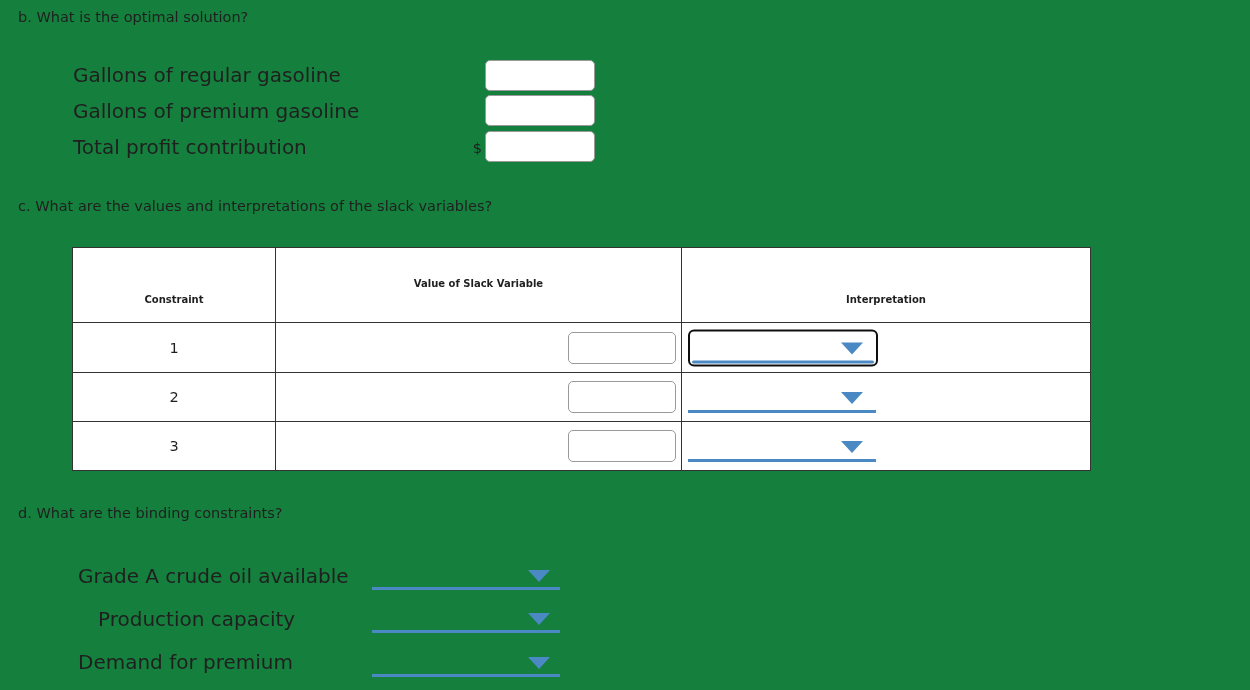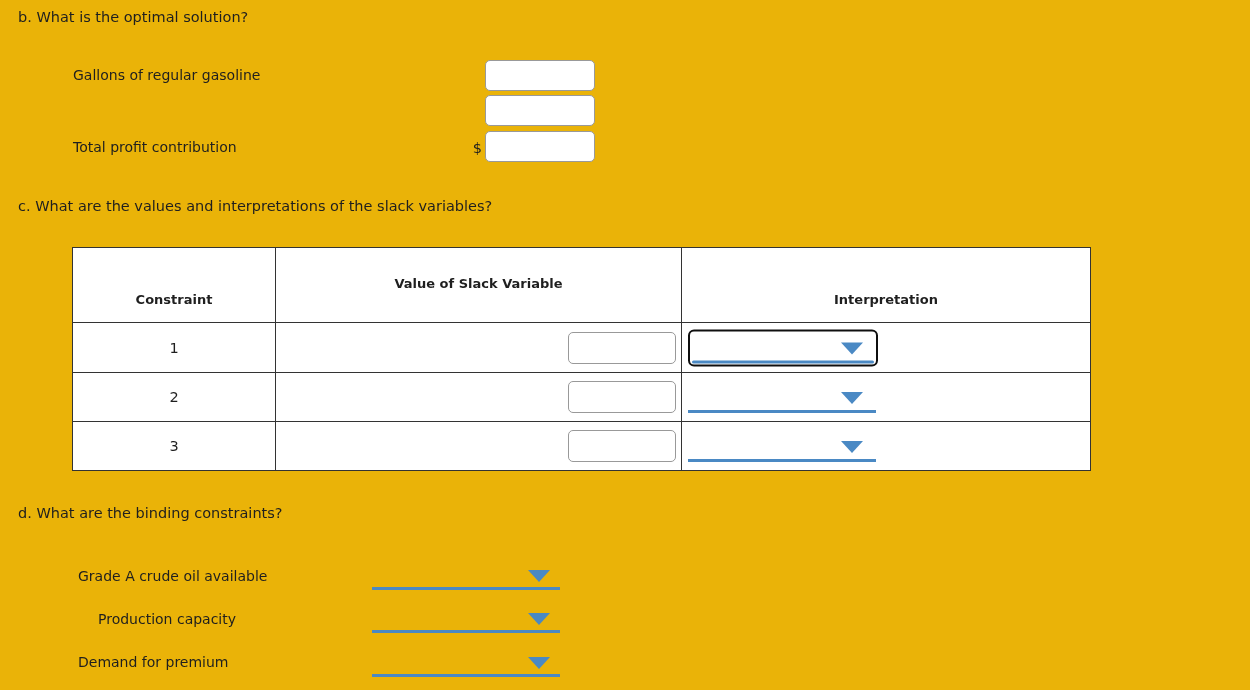--- a/index.html
+++ b/index.html
@@ -1,43 +1,43 @@
 <!DOCTYPE html>
 <html><head>
 <meta charset="utf-8">
 <style>
   * { margin:0; padding:0; box-sizing:border-box; }
   html,body { background:#ffffff; }
   .canvas {
     position:relative; width:1250px; height:690px; overflow:hidden;
-    background:#eab308; color:#1f1f1f;
+    background:#15803d; color:#1f1f1f;
     font-family:"DejaVu Sans","Liberation Sans",sans-serif;
     font-size:14.5px; line-height:18px;
   }
   .abs { position:absolute; }
   .heading { font-size:14.5px; color:#1f1f1f; white-space:nowrap; }
-  .field-label { font-size:14px; color:#1f1f1f; white-space:nowrap; }
+  .field-label { font-size:20px; color:#1f1f1f; white-space:nowrap; }
 
   
   .txt-input {
     position:absolute; width:110px; height:31px;
     border:1px solid #999; border-radius:5px; background:#fff;
     font-family:inherit; font-size:14px; padding:0 6px; color:#1f1f1f;
     outline:none;
   }
   .currency { position:absolute; width:16px; text-align:right; }
 
   
   table.slack {
     position:absolute; left:72px; top:247px;
     border-collapse:collapse; table-layout:fixed; width:1018px;
     background:#fff;
   }
   table.slack th, table.slack td { border:1.5px solid #333; background:#fff; }
-  table.slack th { font-weight:bold; font-size:13px; vertical-align:top; }
+  table.slack th { font-weight:bold; font-size:10px; vertical-align:top; }
   .hdr { display:block; text-align:center; white-space:nowrap; }
   .hdr-constraint { margin-top:43px; }
   .hdr-value { margin-top:27px; }
   .hdr-interp { margin-top:43px; }
   td.c-num { text-align:center; vertical-align:middle; font-size:14.5px; }
   td.c-val { text-align:right; vertical-align:middle; padding-right:5px; }
   td.c-val .txt-input { position:static; width:108px; height:32px; }
   td.c-interp { position:relative; }
 
   
@@ -78,20 +78,21 @@
 </head>
 <body>
 
 <div class="canvas">
 
   <div class="abs heading" style="left:18px; top:8px;">b. What is the optimal solution?</div>
 
   <div class="abs field-label" style="left:73px; top:66px;">Gallons of regular gasoline</div>
   <input class="txt-input" style="left: 485px; top: 60px;" type="text" value="">
 
+  <div class="abs field-label" style="left:73px; top:102px;">Gallons of premium gasoline</div>
   <input class="txt-input" style="left: 485px; top: 95px;" type="text" value="">
 
   <div class="abs field-label" style="left:73px; top:138px;">Total profit contribution</div>
   <span class="abs currency" style="left:466px; top:139px;">$</span>
   <input class="txt-input" style="left: 485px; top: 131px;" type="text" value="">
 
   <div class="abs heading" style="left:18px; top:197px;">c. What are the values and interpretations of the slack variables?</div>
 
   <table class="slack">
     <colgroup>

